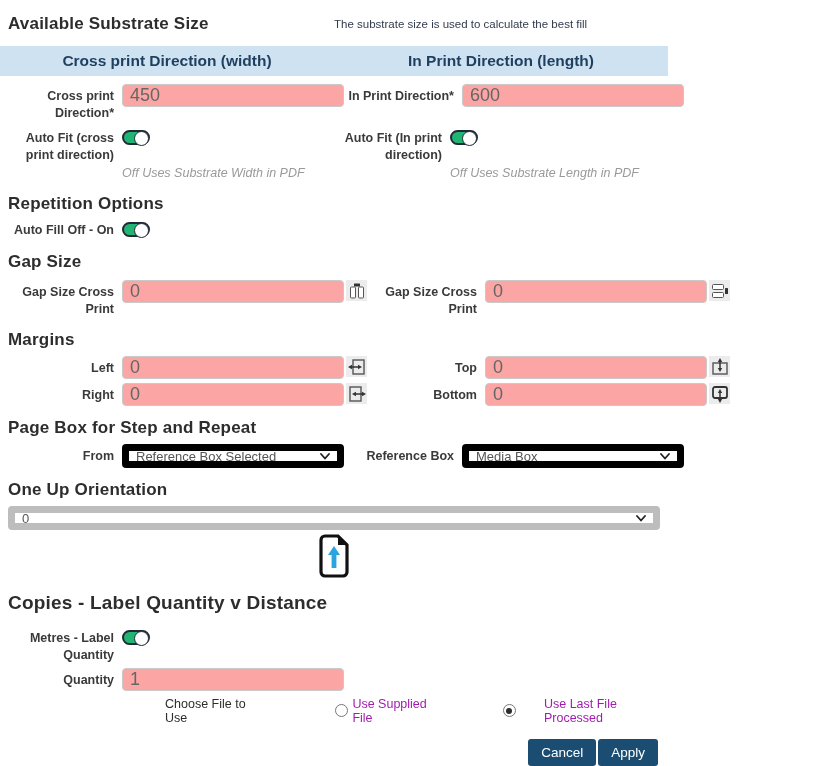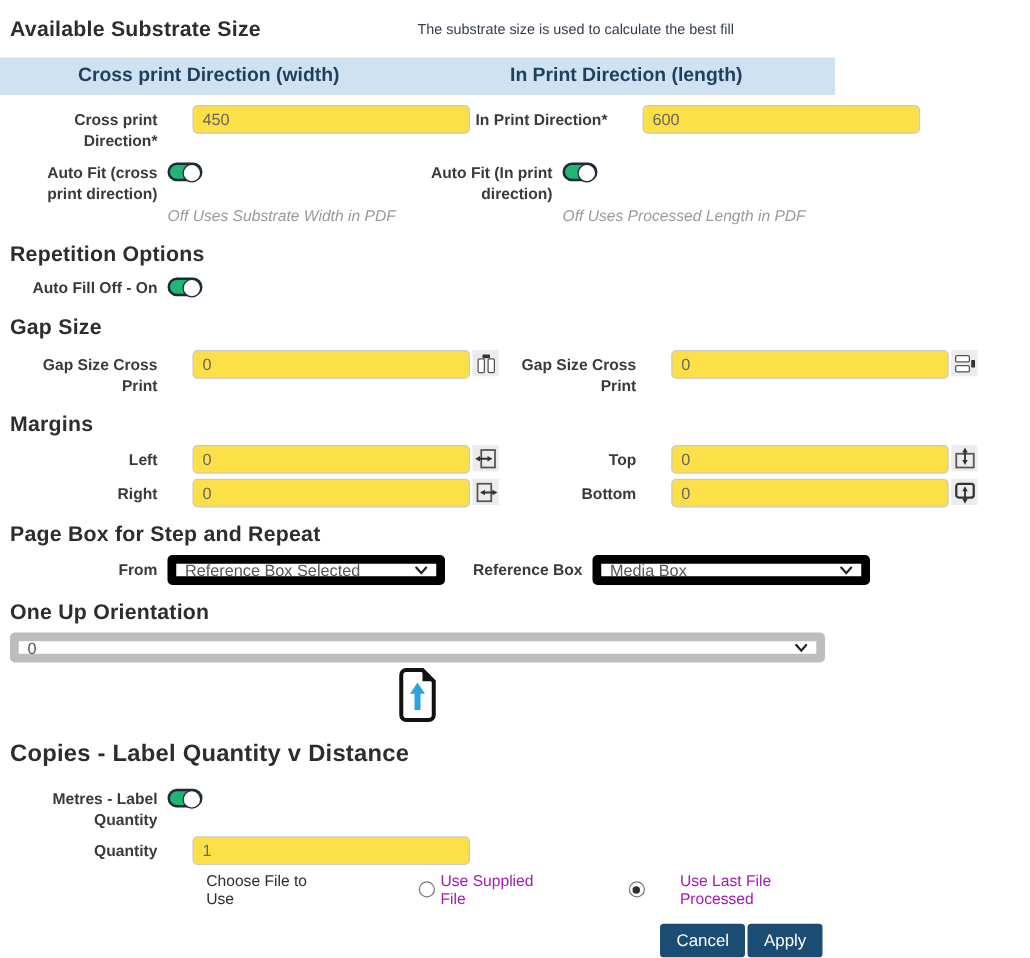--- a/index.html
+++ b/index.html
@@ -6,25 +6,25 @@
   html,body { width:824px; height:766px; background:#fff; font-family:"Liberation Sans", sans-serif; overflow:hidden; }
   .page { position:relative; width:668px; height:766px; padding-top:14px; }
 
   .top-row { display:grid; grid-template-columns: 1fr 1fr; align-items:start; padding:0 8px; }
   .page-title { font-size:17px; font-weight:700; color:#2d2d2d; letter-spacing:.2px; }
   .page-subtitle { font-size:11.5px; color:#323c4d; padding-top:4px; }
 
   .band { display:grid; grid-template-columns:1fr 1fr; background:#cfe2f2; height:30px; align-items:center; margin-top:12px; }
   .band .col-h { text-align:center; font-size:15.5px; font-weight:700; color:#1e3f5e; }
 
-  .two-col { display:grid; grid-template-columns:1fr 1fr; padding:0 20px; column-gap:4px; }
+  .two-col { display:grid; grid-template-columns:1fr 1fr; padding:0 8px; column-gap:4px; }
   .frow { display:grid; grid-template-columns:114px 1fr; align-items:flex-start; }
   .flabel { font-size:12.5px; font-weight:700; color:#3a3a3a; text-align:right; padding:4px 8px 0 0; line-height:1.35; }
   .fctrl { display:flex; align-items:flex-start; }
-  input.txt { width:222px; height:23px; border:1px solid #c9c9c9; border-radius:4px; padding:2px 7px; font-size:13px; color:#666; font-family:"Liberation Sans",sans-serif; outline:none; background:#fde047;margin-left:20px; }
+  input.txt { width:222px; height:23px; border:1px solid #c9c9c9; border-radius:4px; padding:2px 7px; font-size:18px; color:#666; font-family:"Liberation Sans",sans-serif; outline:none; background:#fca5a5; }
 
   .toggle { width:28px; height:15px; border:2px solid #1f2937; border-radius:9px; background:#21b573; position:relative; display:inline-block; margin-top:4px; cursor:pointer; flex:none; }
   .toggle::after { content:""; position:absolute; right:-1px; top:-1px; width:13px; height:13px; background:#fff; border:1.5px solid #1f2937; border-radius:50%; }
 
   .hint { font-size:12.5px; font-style:italic; color:#9a9a9a; }
   .hint-row { display:grid; grid-template-columns:114px 1fr; margin-top:2px; }
 
   .sec-h { font-size:17px; font-weight:700; color:#2d2d2d; padding:0 8px; letter-spacing:.2px; }
   .sec-h.big { font-size:19px; }
 
@@ -92,21 +92,21 @@
     </div>
   </div>
 
   <div class="two-col">
     <div class="hint-row">
         <span></span>
         <span class="hint">Off Uses Substrate Width in PDF</span>
       </div>
     <div class="hint-row">
         <span></span>
-        <span class="hint">Off Uses Processed Length in PDF</span>
+        <span class="hint">Off Uses Substrate Length in PDF</span>
       </div>
   </div>
 
   <div class="sec-h mt14">Repetition Options</div>
   <div class="two-col mt8">
     <div class="frow">
       <div class="flabel" style="padding-top:0">Auto Fill Off - On</div>
       <div class="fctrl">
           <span class="toggle checked" style="margin-top:0"></span>
         </div>

